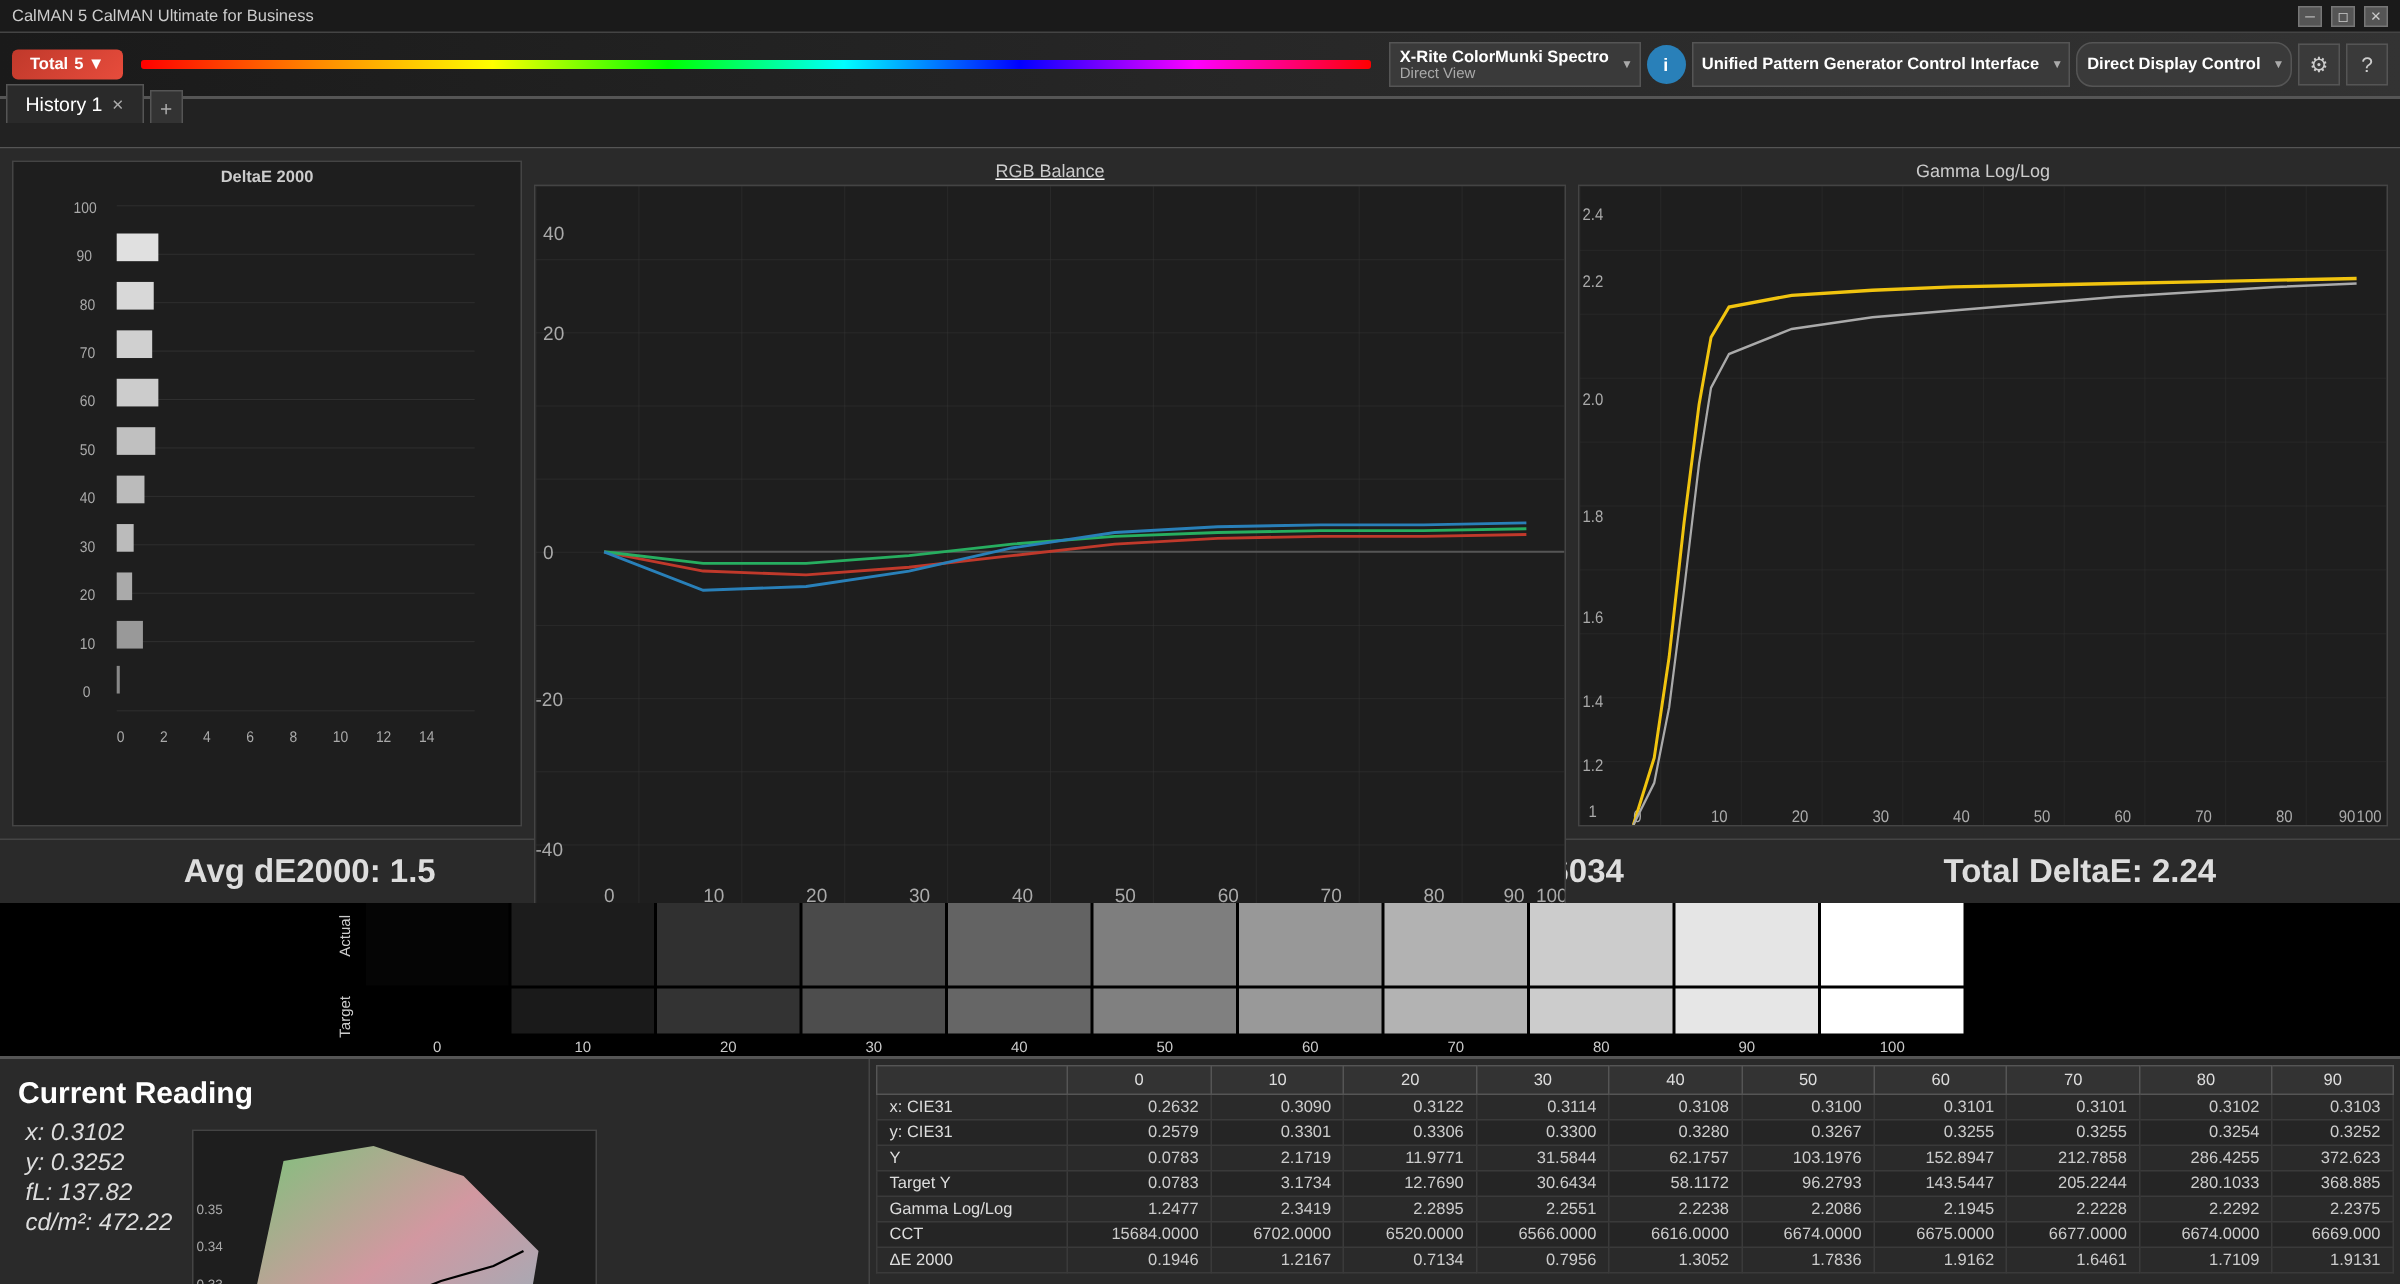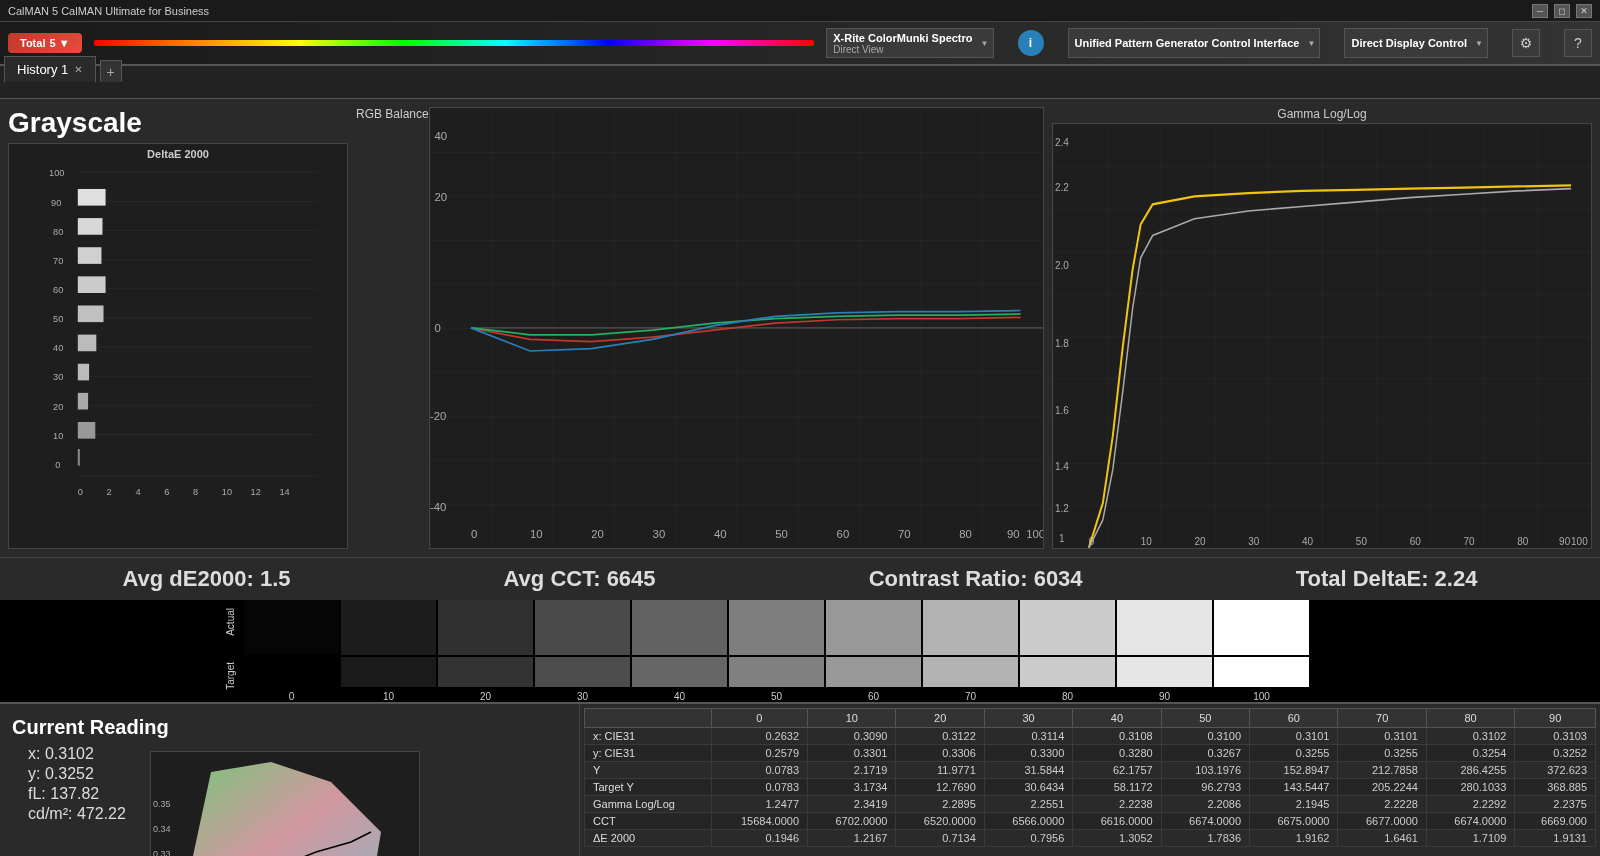--- a/index.html
+++ b/index.html
@@ -66,21 +66,21 @@
     #rainbow-bar {
       flex: 1;
       height: 6px;
       background: linear-gradient(to right, #ff0000, #ff8800, #ffff00, #00ff00, #00ffff, #0000ff, #ff00ff, #ff0000);
       margin: 0 12px;
       border-radius: 2px;
     }
 
     #header-controls {
       display: flex;
-      gap: 24px;
+      gap: 4px;
       align-items: center;
     }
     .header-dropdown {
       background: #3a3a3a;
       border: 1px solid #555;
       color: #fff;
       font-size: 11px;
       padding: 3px 20px 3px 6px;
       height: 30px;
       display: flex;
@@ -197,21 +197,23 @@
       font-weight: bold;
     }
     .deltae-canvas {
       width: 100%;
       height: 100%;
     }
 
     
     #center-chart-area {
       display: flex;
+      flex-direction: column;
       flex: 1;
+      text-decoration: underline;
     }
     #rgb-balance-title {
       text-align: center;
       font-size: 12px;
       color: #ccc;
       margin-bottom: 2px;
     }
     #rgb-chart {
       background: #1e1e1e;
       border: 1px solid #444;
@@ -304,21 +306,22 @@
     }
     #current-reading-title {
       font-size: 20px;
       font-weight: bold;
       color: #fff;
       margin-bottom: 8px;
     }
     .reading-line {
       font-size: 16px;
       color: #ddd;
-      margin: 2px 16px;
+      margin: 2px 5px;
+      font-style: italic;
     }
 
     
     #cie-chart {
       width: 270px;
       height: 180px;
       background: #1e1e1e;
       border: 1px solid #444;
       margin: 8px 0;
       position: relative;
@@ -389,21 +392,21 @@
       </div>
       <span class="dropdown-arrow">▼</span>
     </div>
     <div class="blue-circle">i</div>
     <div class="header-dropdown" style="min-width:220px;">
       <div class="header-dropdown-inner">
         <div class="header-dropdown-line1">Unified Pattern Generator Control Interface</div>
       </div>
       <span class="dropdown-arrow">▼</span>
     </div>
-    <div class="header-dropdown" style="min-width:140px;">
+    <div class="header-dropdown" style="min-width:140px;border-radius:11px;">
       <div class="header-dropdown-inner">
         <div class="header-dropdown-line1">Direct Display Control</div>
       </div>
       <span class="dropdown-arrow">▼</span>
     </div>
     <div class="header-icon-btn">⚙</div>
     <div class="header-icon-btn">?</div>
   </div>
 </div>
 
@@ -413,21 +416,20 @@
     <span style="font-size:10px;color:#aaa;">✕</span>
   </div>
   <div class="tab-add">+</div>
 </div>
 
 <div id="main-content">
 
   <div id="charts-section">
 
     <div id="left-chart-area">
-      <div id="grayscale-title">Grayscale</div>
       <div id="deltae-chart">
         <div id="deltae-title">DeltaE 2000</div>
         <svg class="deltae-canvas" viewBox="0 0 280 340" preserveAspectRatio="none">
 
           <text x="0" y="12" fill="#aaa" font-size="9">100</text>
           <text x="2" y="40" fill="#aaa" font-size="9">90</text>
           <text x="4" y="68" fill="#aaa" font-size="9">80</text>
           <text x="4" y="96" fill="#aaa" font-size="9">70</text>
           <text x="4" y="124" fill="#aaa" font-size="9">60</text>
           <text x="4" y="152" fill="#aaa" font-size="9">50</text>

